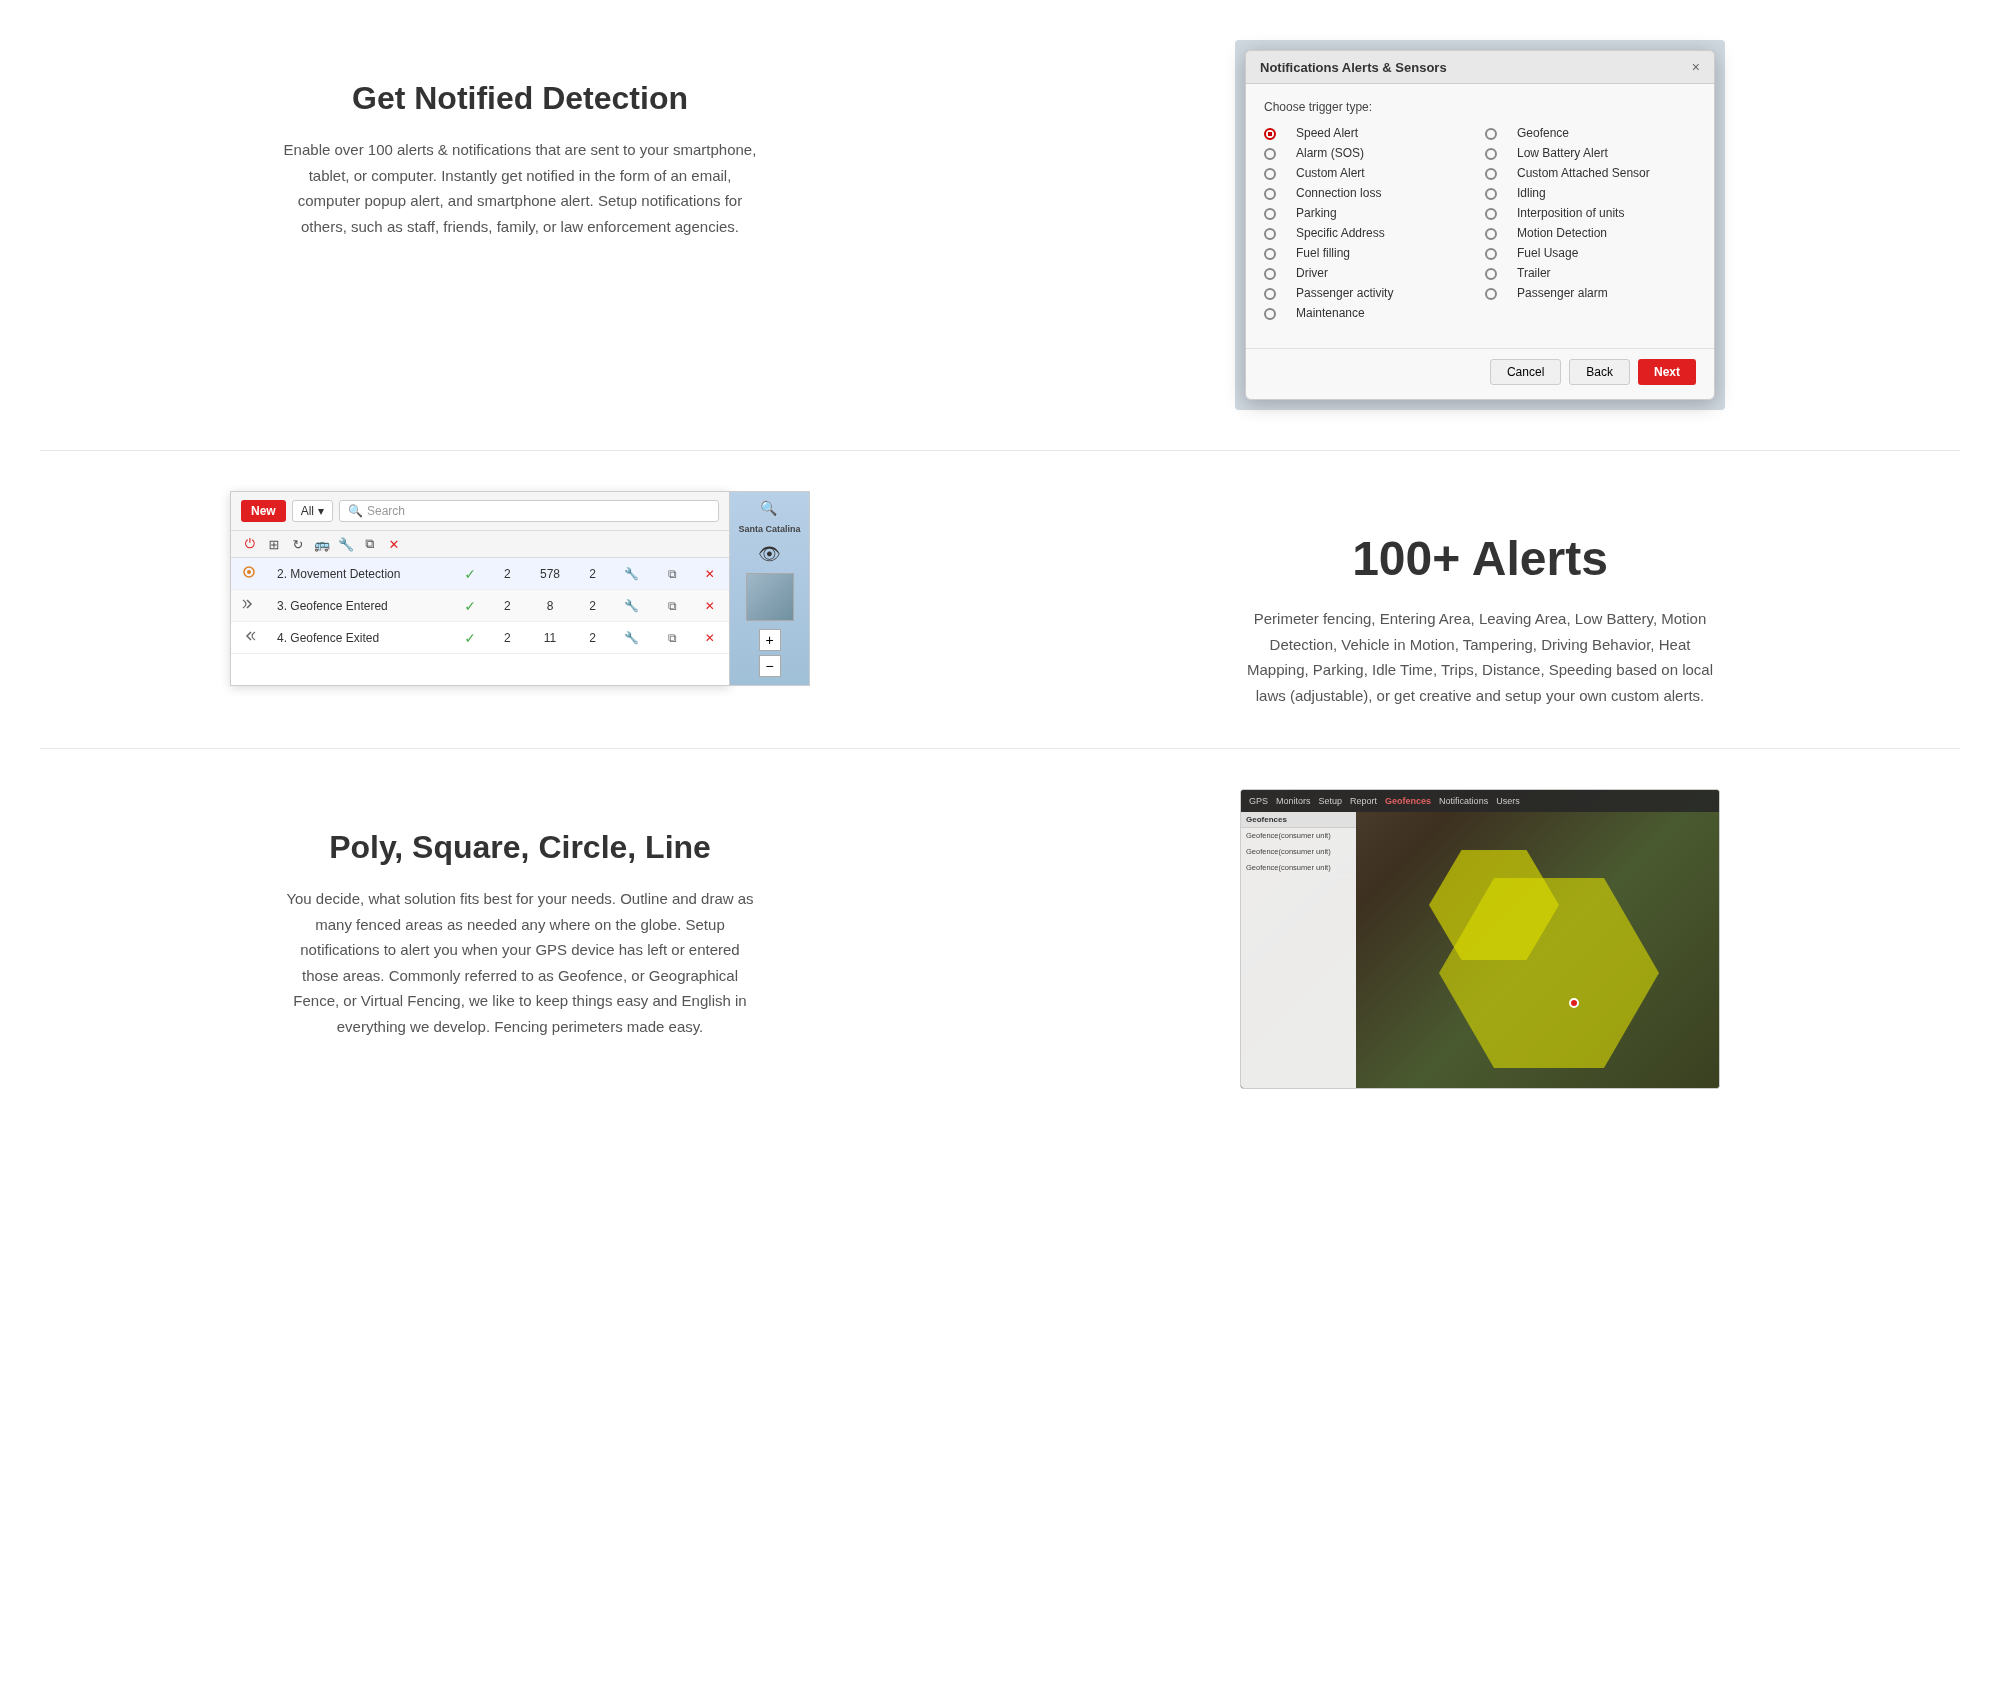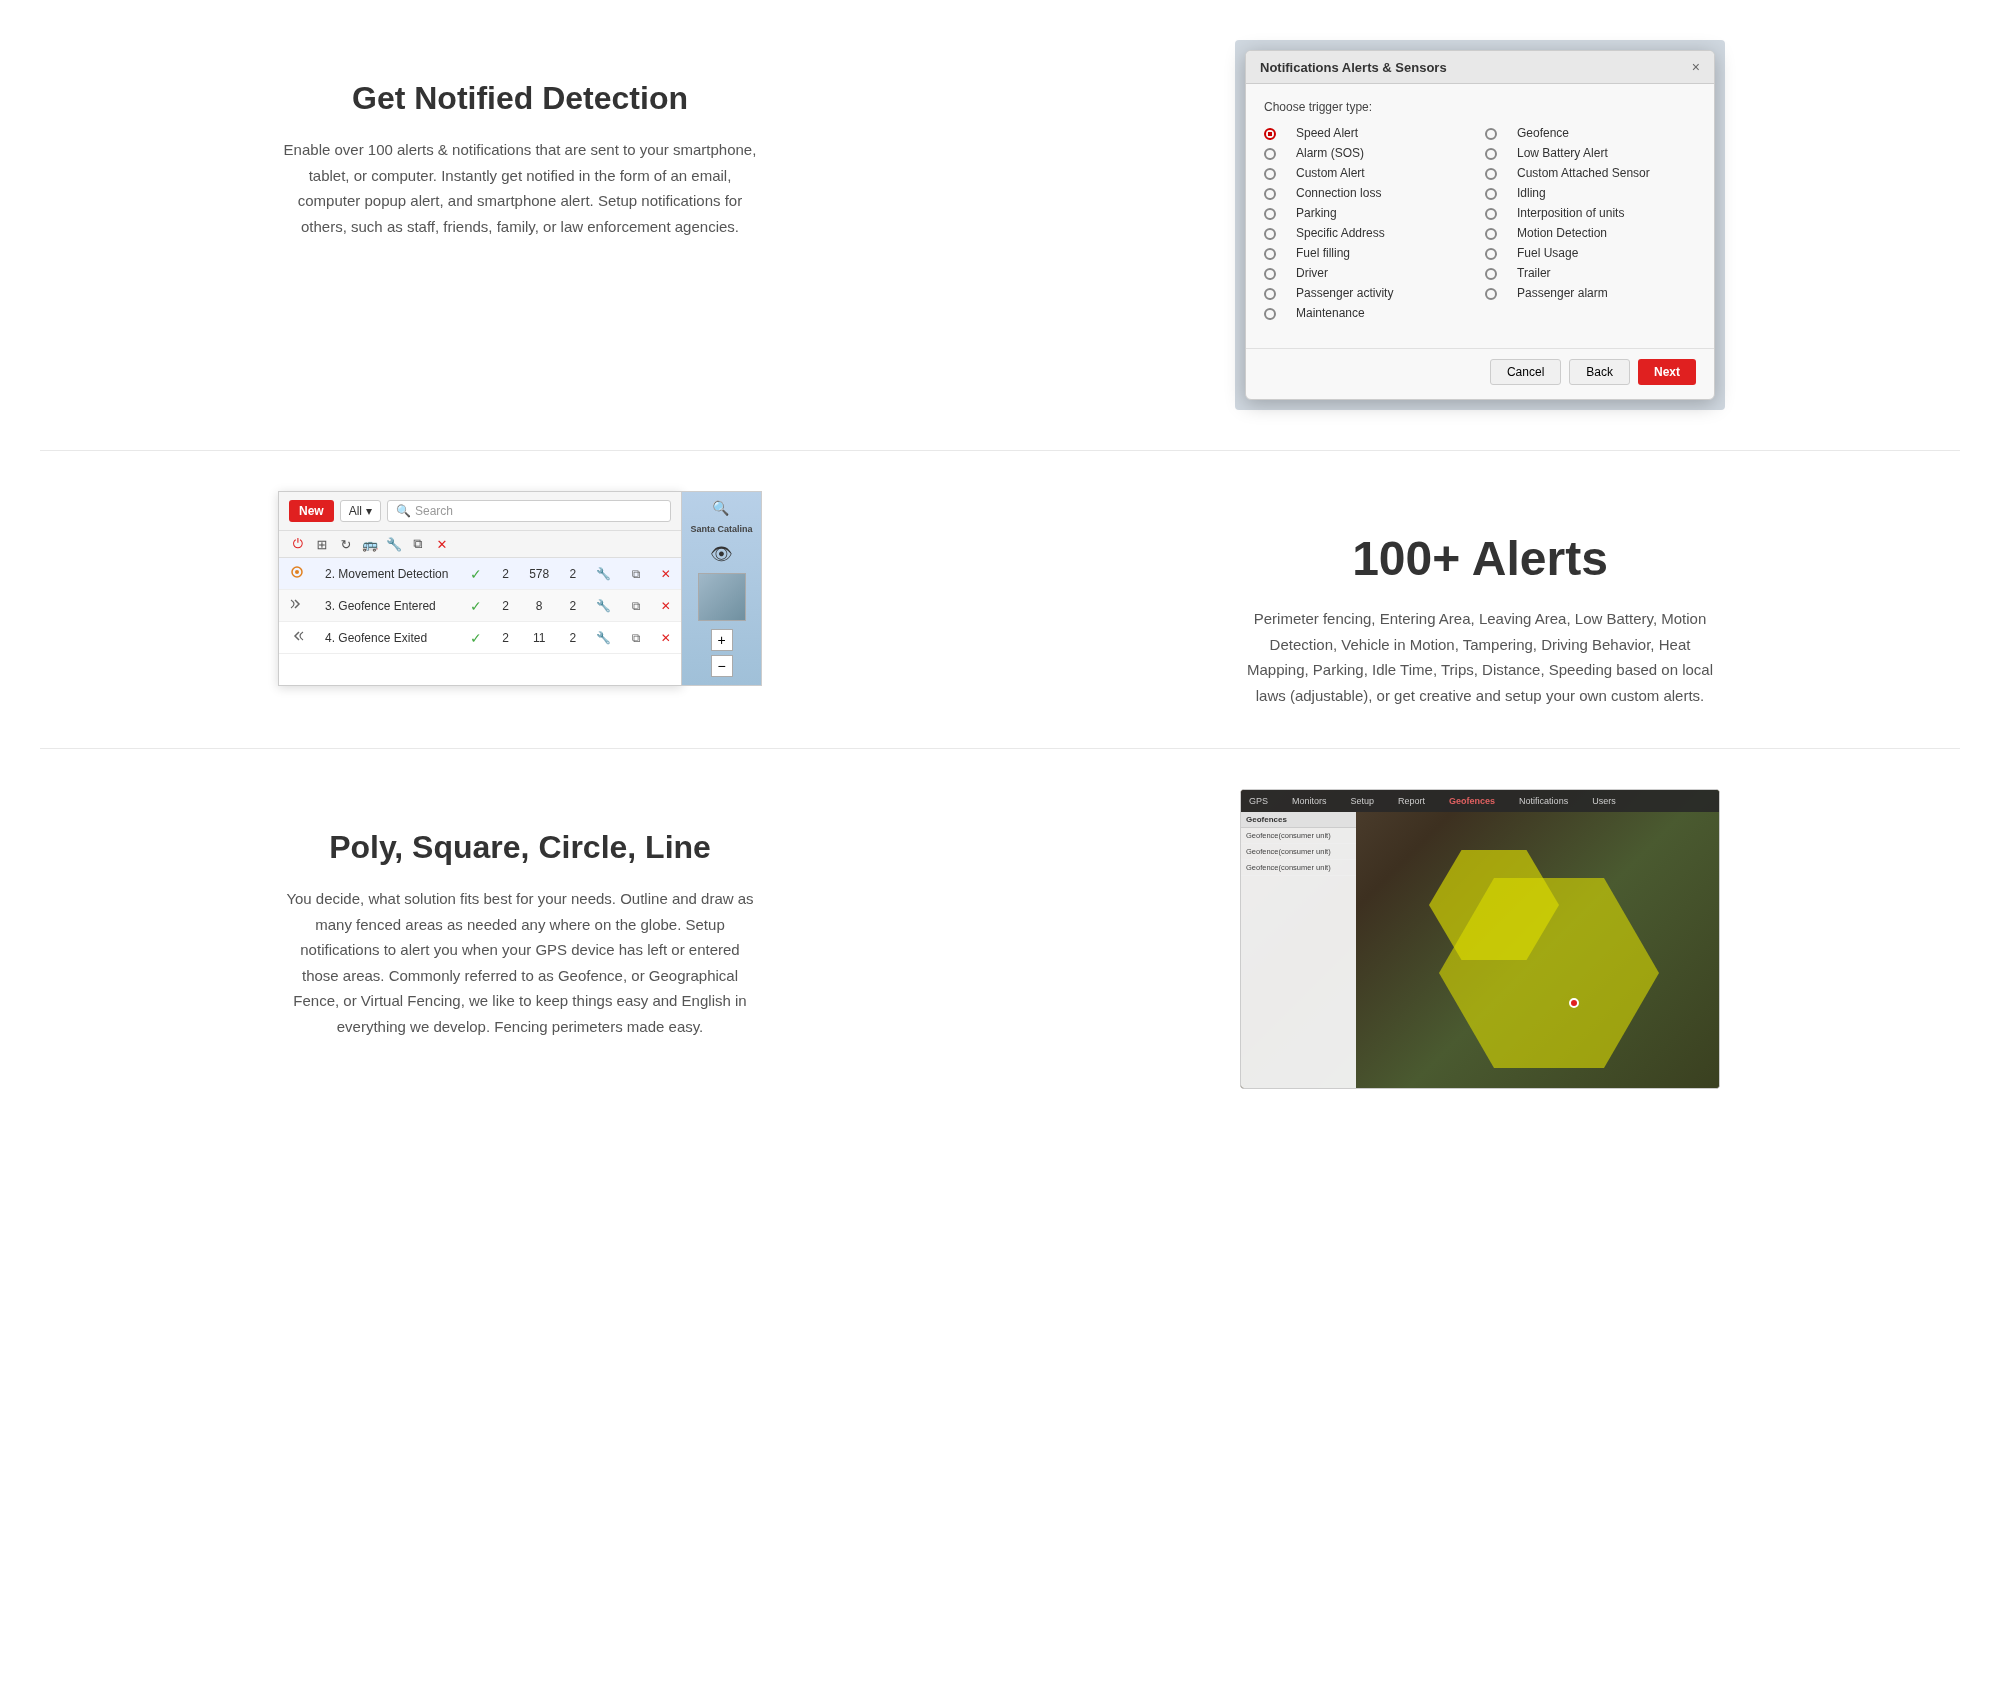--- a/index.html
+++ b/index.html
@@ -172,21 +172,21 @@
     .section-alerts .text-col p {
       font-size: 15px;
       line-height: 1.7;
       color: #555;
       max-width: 480px;
       margin: 0 auto;
     }
 
     
     .alerts-panel {
-      width: 404px;
+      width: 500px;
       border: 1px solid #ccc;
       background: #fff;
       box-shadow: 0 2px 10px rgba(0,0,0,0.15);
       font-size: 12px;
     }
     .alerts-toolbar {
       display: flex;
       align-items: center;
       gap: 6px;
       padding: 8px 10px;
@@ -358,21 +358,21 @@
     .geofence-toolbar {
       position: absolute;
       top: 0;
       left: 0;
       right: 0;
       background: rgba(40,40,40,0.9);
       height: 22px;
       display: flex;
       align-items: center;
       padding: 0 8px;
-      gap: 24px;
+      gap: 8px;
     }
     .geo-toolbar-text {
       font-size: 9px;
       color: #ccc;
     }
     .geo-toolbar-red {
       font-size: 9px;
       color: #e06060;
       font-weight: bold;
     }

